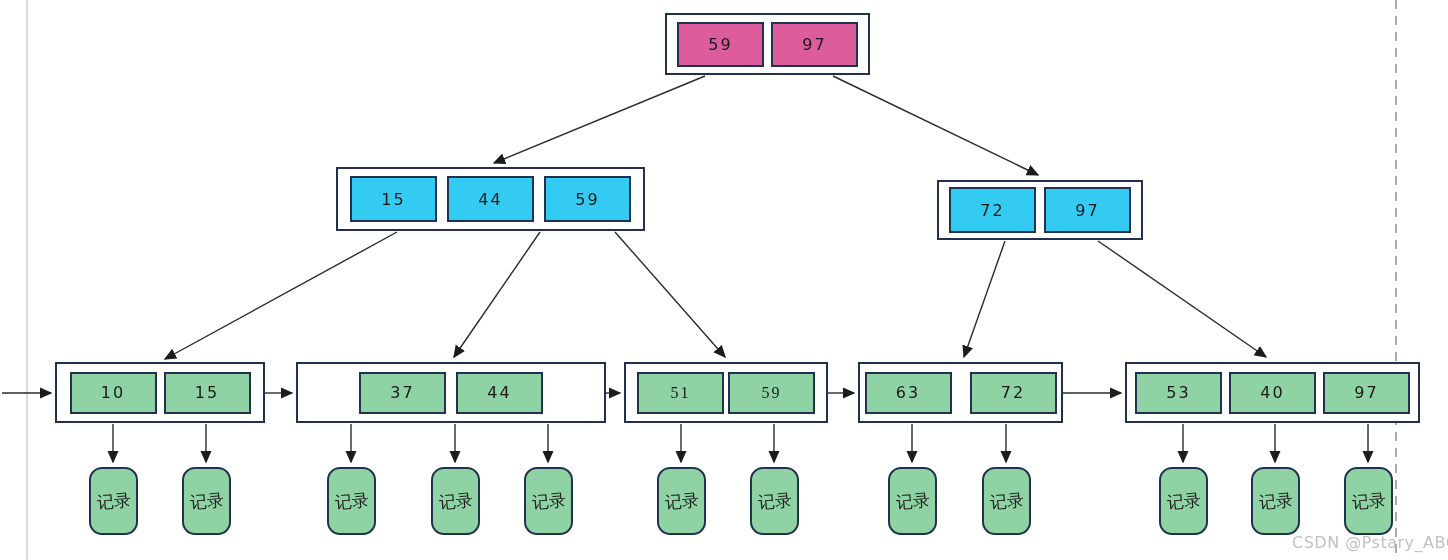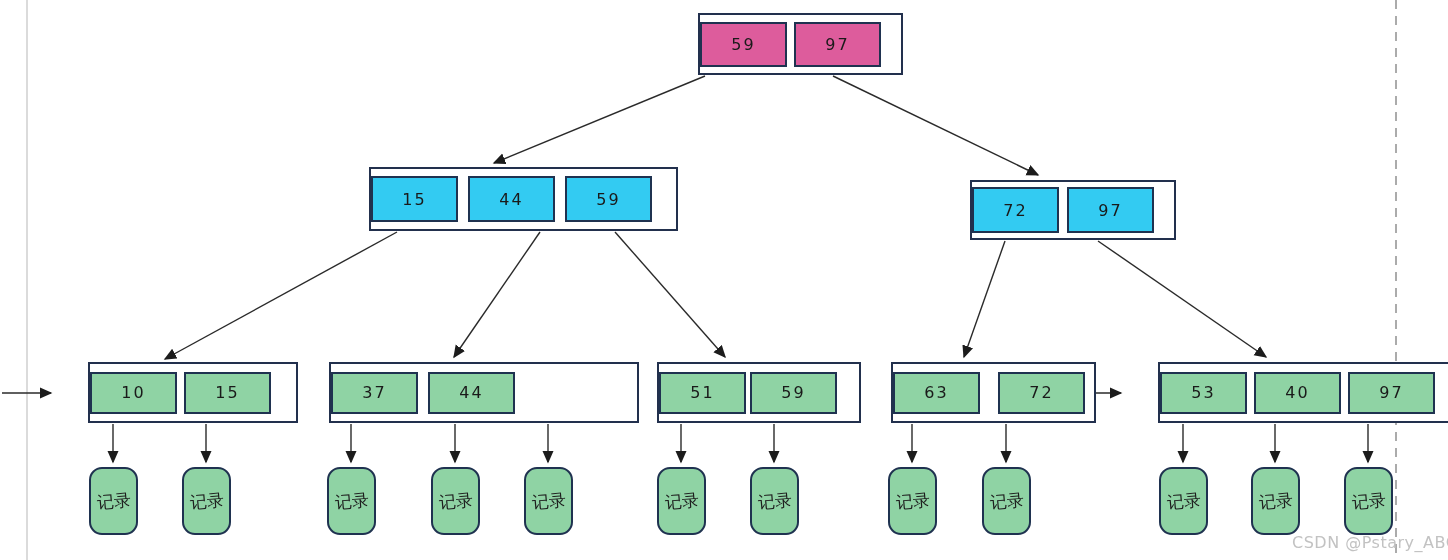--- a/index.html
+++ b/index.html
@@ -20,23 +20,22 @@
     width: 1448px; height: 560px;
     z-index: 1;
   }
 
   .node {
     position: absolute;
     background: #ffffff;
     border: 2px solid var(--node-border, #22304d);
     display: flex;
     align-items: center;
-    justify-content: flex-start;
+    justify-content: center;
     z-index: 2;
-    margin-left: 33px;
   }
 
   .key {
     border: 2px solid var(--key-border, #1f3250);
     display: flex;
     align-items: center;
     justify-content: center;
     font-size: 16px;
     letter-spacing: 2px;
     color: #1a1a1a;
@@ -141,21 +140,21 @@
   <div class="node" style="left:55px; top:362px; width:210px; height:61px; gap:7px;">
     <div class="key green">10</div>
     <div class="key green">15</div>
   </div>
 
   <div class="node" style="left:296px; top:362px; width:310px; height:61px; gap:10px;">
     <div class="key green">37</div>
     <div class="key green">44</div>
   </div>
 
-  <div class="node" style="left:624px; top:362px; width:204px; height:61px; gap:4px;">
+  <div class="node" style="left:624px; top:362px; width:204px; height:61px; gap:4px;font-family:Liberation Serif, serif;">
     <div class="key green">51</div>
     <div class="key green">59</div>
   </div>
 
   <div class="node" style="left:858px; top:362px; width:205px; height:61px; gap:18px;">
     <div class="key green">63</div>
     <div class="key green">72</div>
   </div>
 
   <div class="node" style="left:1125px; top:362px; width:295px; height:61px; gap:7px;">

